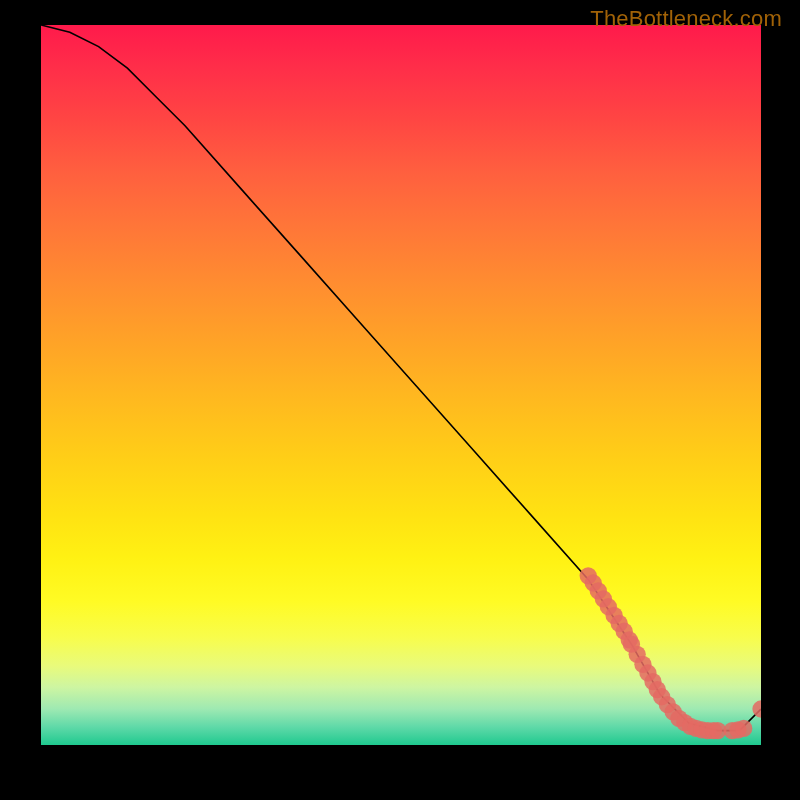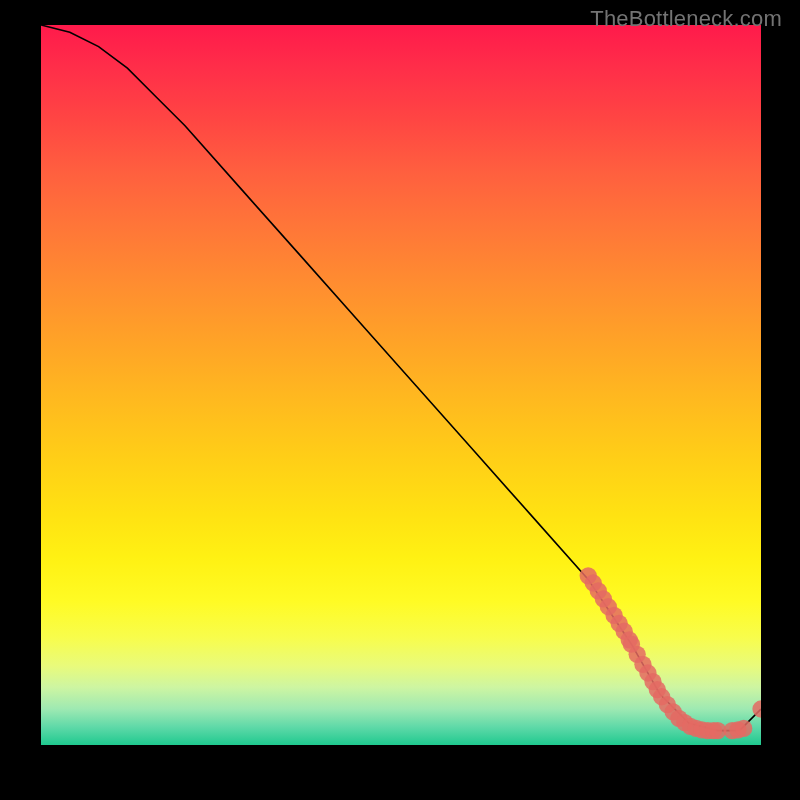--- a/index.html
+++ b/index.html
@@ -8,21 +8,21 @@
     height: 800px;
     background: #000;
     position: relative;
     font-family: Arial, Helvetica, sans-serif;
     overflow: hidden;
   }
   .watermark {
     position: absolute;
     top: 6px;
     right: 18px;
-    color: #737373;
+    color: #a16207;
     font-size: 22px;
     font-weight: 400;
     letter-spacing: 0.2px;
     z-index: 50;
   }
   .plot-area {
     position: absolute;
     left: 41px;
     top: 25px;
     width: 720px;

